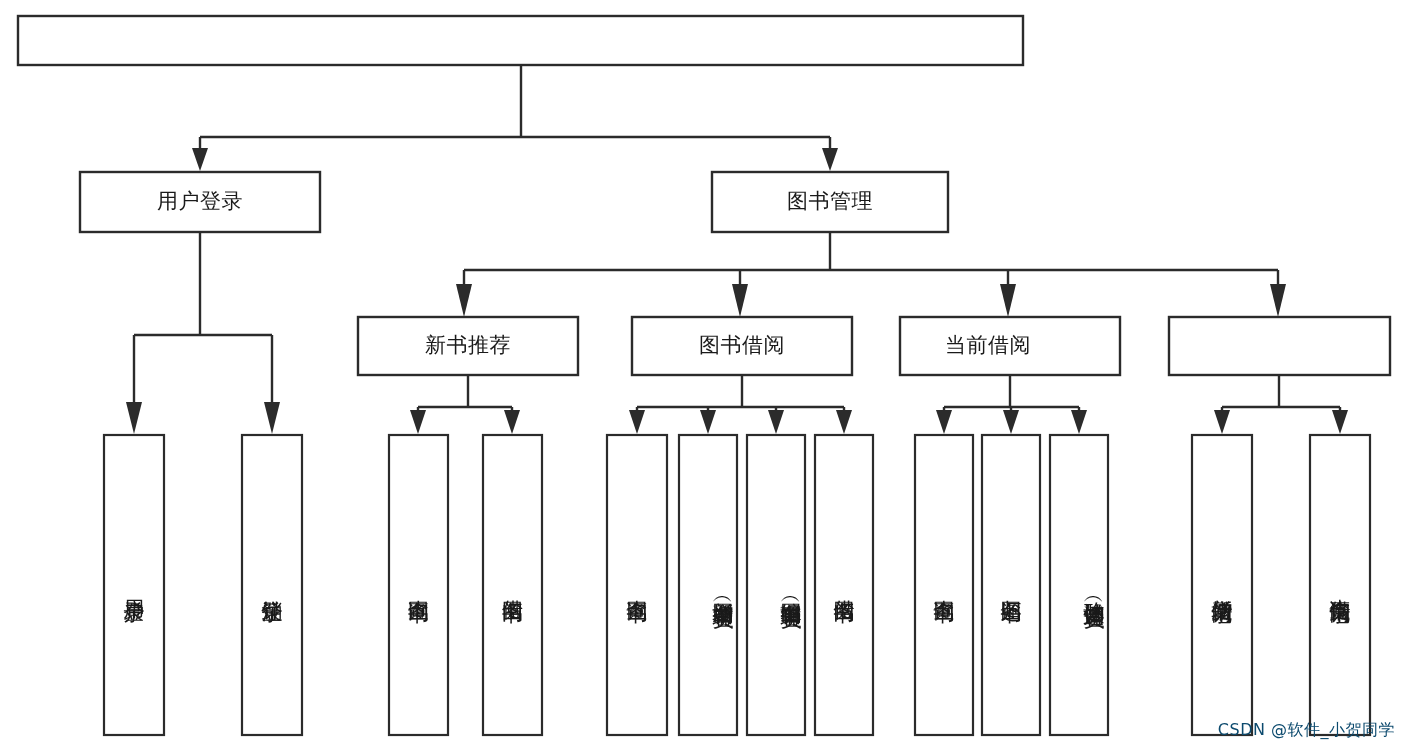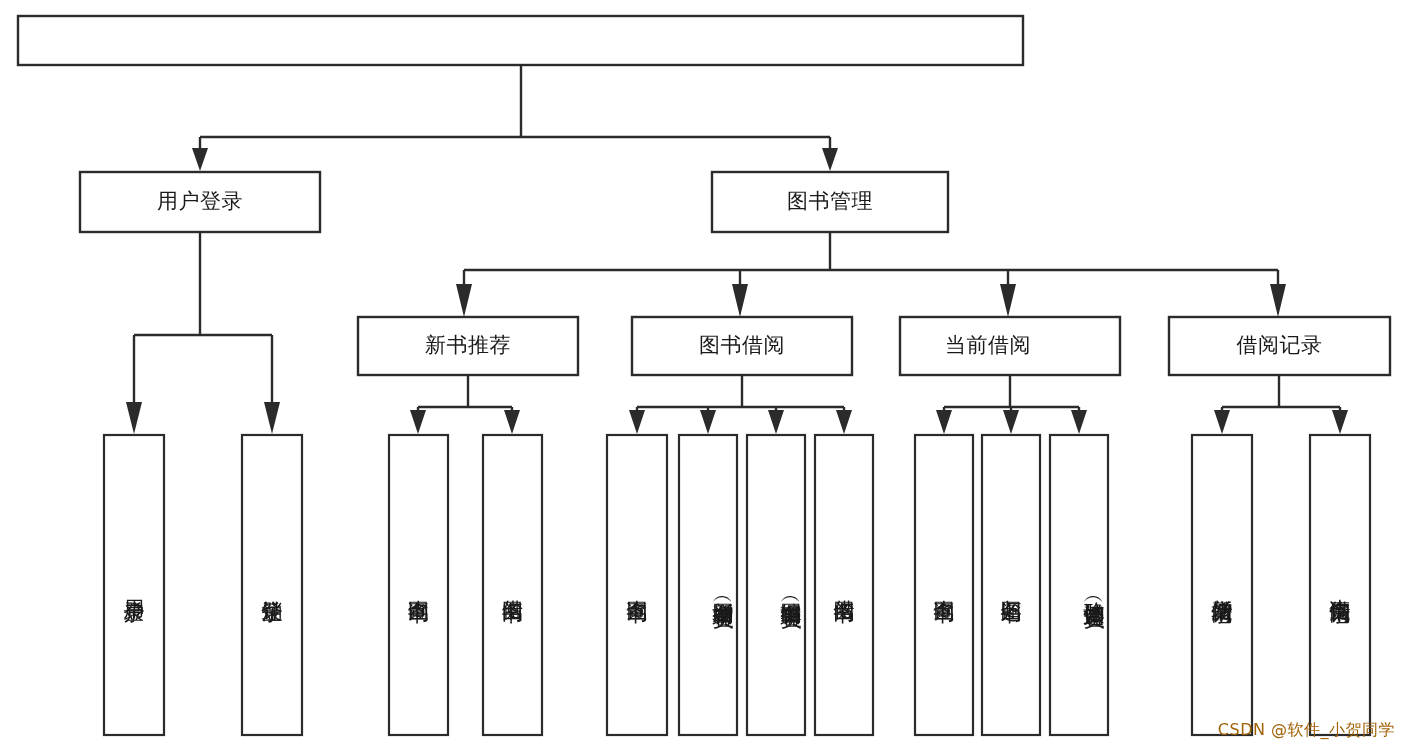--- a/index.html
+++ b/index.html
@@ -73,21 +73,21 @@
     overflow: hidden;
   }
   .node-label-v.align-top {
     align-items: flex-start;
   }
   .watermark {
     position: absolute;
     right: 10px;
     bottom: 6px;
     font-size: 16px;
-    color: #a16207;
+    color: #0c4a6e;
     letter-spacing: 0.5px;
     white-space: nowrap;
     user-select: none;
   }
 </style>
 </head>
 <body>
 
 <div id="diagram-root">
 
@@ -195,21 +195,20 @@
     <rect class="node-box-thin" x="1310" y="435" width="60" height="300"></rect>
   </svg>
 
 
   <div class="node-label-h" style="left:80px; top:172px; width:240px; height:60px;">用户登录</div>
   <div class="node-label-h" style="left:712px; top:172px; width:236px; height:60px;font-family:Liberation Serif, serif;">图书管理</div>
 
   <div class="node-label-h" style="left:358px; top:317px; width:220px; height:58px;">新书推荐</div>
   <div class="node-label-h" style="left:632px; top:317px; width:220px; height:58px;">图书借阅</div>
   <div class="node-label-h" style="left:900px; top:317px; width:176px; height:58px;">当前借阅</div>
-  <div class="node-label-h" style="left:1169px; top:317px; width:221px; height:58px;">借阅记录</div>
 
   <div class="node-label-v" style="left:104px; top:435px; width:60px; height:300px;">用户登录</div>
   <div class="node-label-v" style="left:242px; top:435px; width:60px; height:300px;">注销登录</div>
 
   <div class="node-label-v" style="left:389px; top:435px; width:59px; height:300px;">查询图书</div>
   <div class="node-label-v" style="left:483px; top:435px; width:59px; height:300px;">借阅图书</div>
 
   <div class="node-label-v" style="left:607px; top:435px; width:60px; height:300px;">查询图书</div>
   <div class="node-label-v align-top" style="left:679px; top:443px; width:58px; height:292px;">新增图书（管理员）</div>
   <div class="node-label-v align-top" style="left:747px; top:443px; width:58px; height:292px;">编辑图书（管理员）</div>

